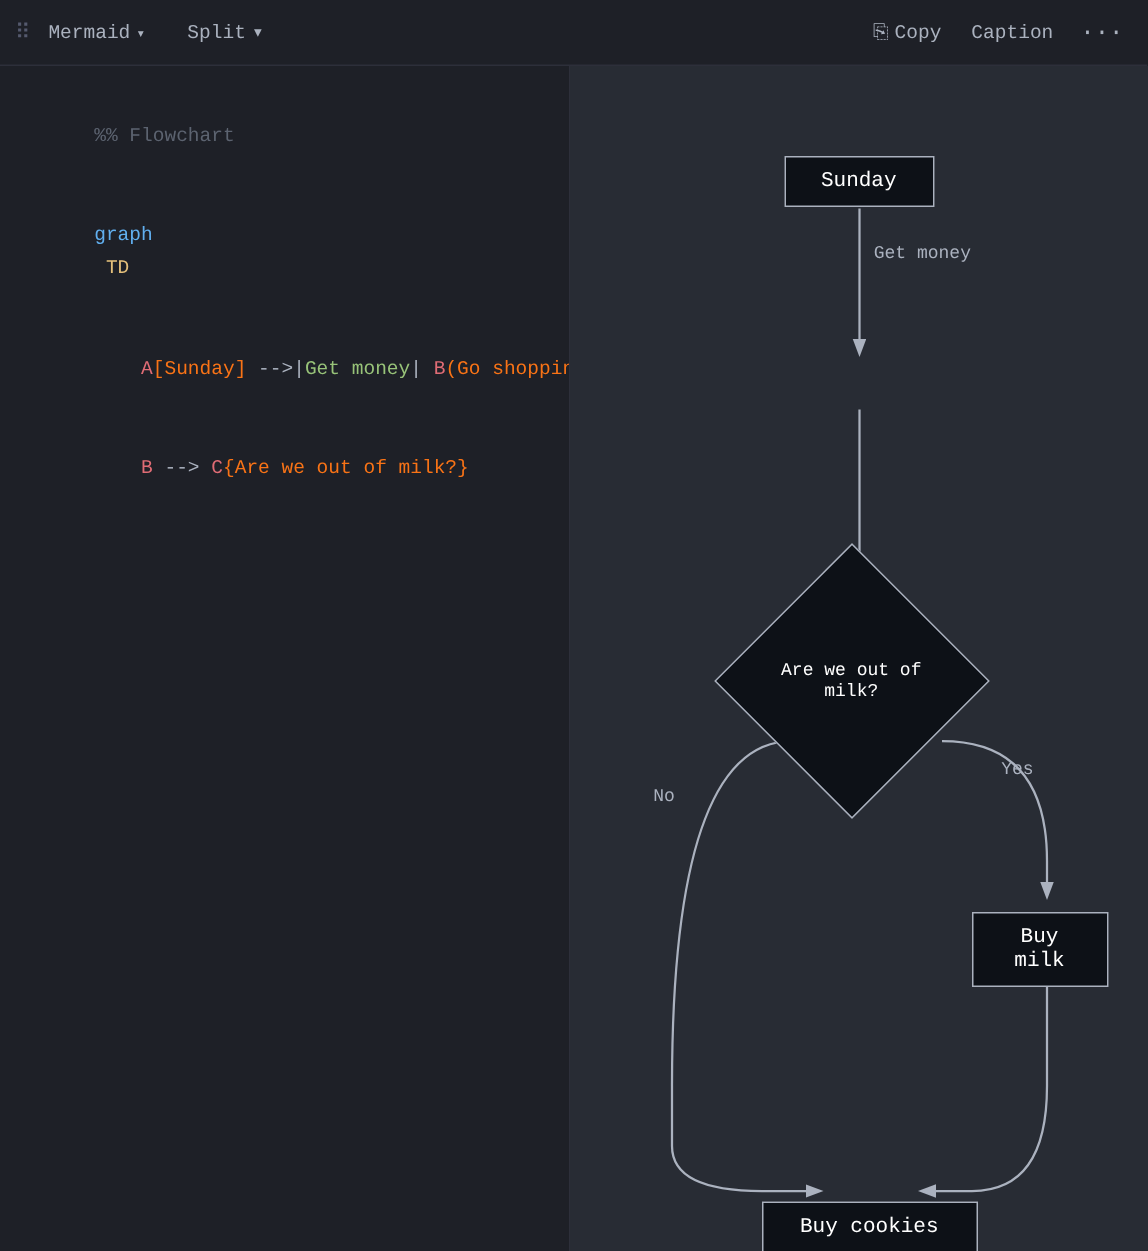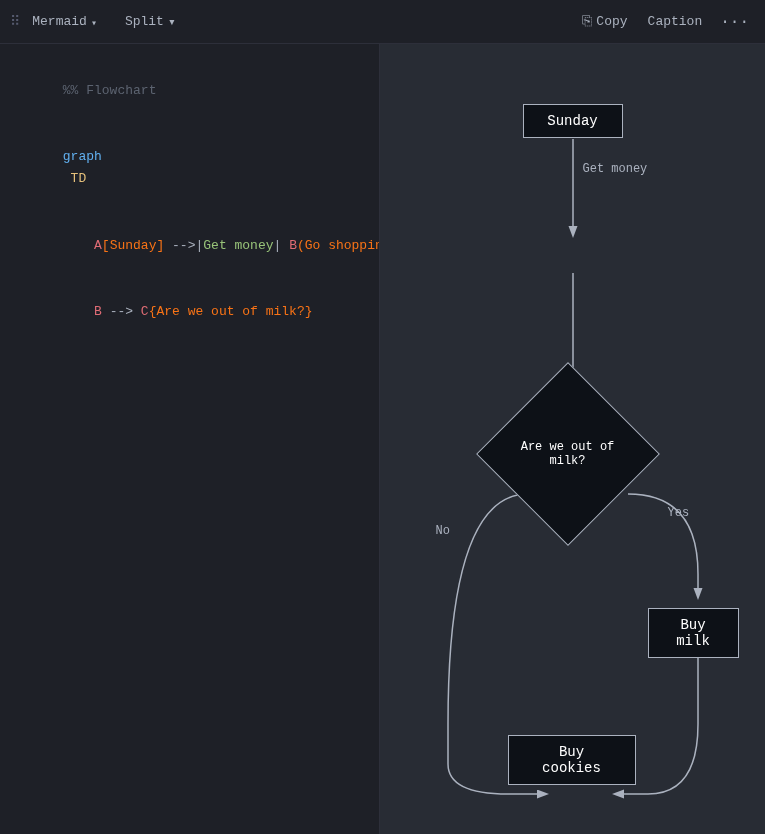--- a/index.html
+++ b/index.html
@@ -245,20 +245,20 @@
       <div style="position:absolute;top:450px;left:48px;color:#abb2bf;font-size:12px;">
         <span>No</span>
       </div>
 
       <div style="position:absolute;top:522px;left:260px;width:91px;text-align:center;margin-top:12px;">
         <div class="fc-node-rect">
           <span>Buy milk</span>
         </div>
       </div>
 
-      <div style="position:absolute;top:661px;left:120px;width:128px;text-align:center;">
+      <div style="position:absolute;top:727px;left:120px;width:144px;text-align:center;">
         <div class="fc-node-rect">
           <span>Buy cookies</span>
         </div>
       </div>
     </div>
   </div>
 </div>
 
 </body></html>

